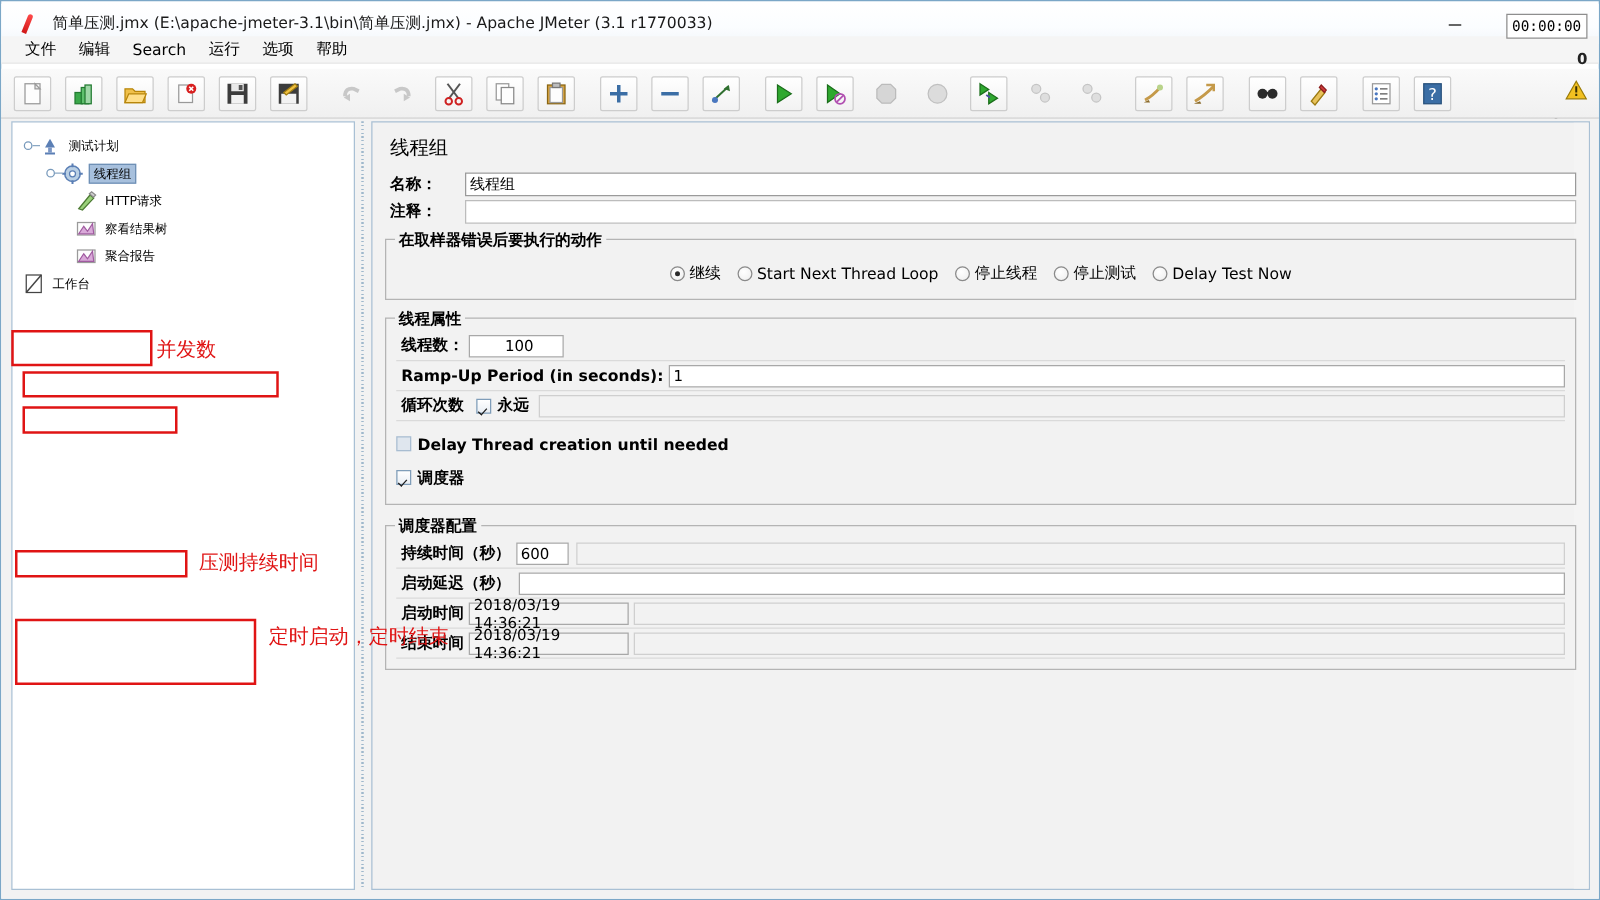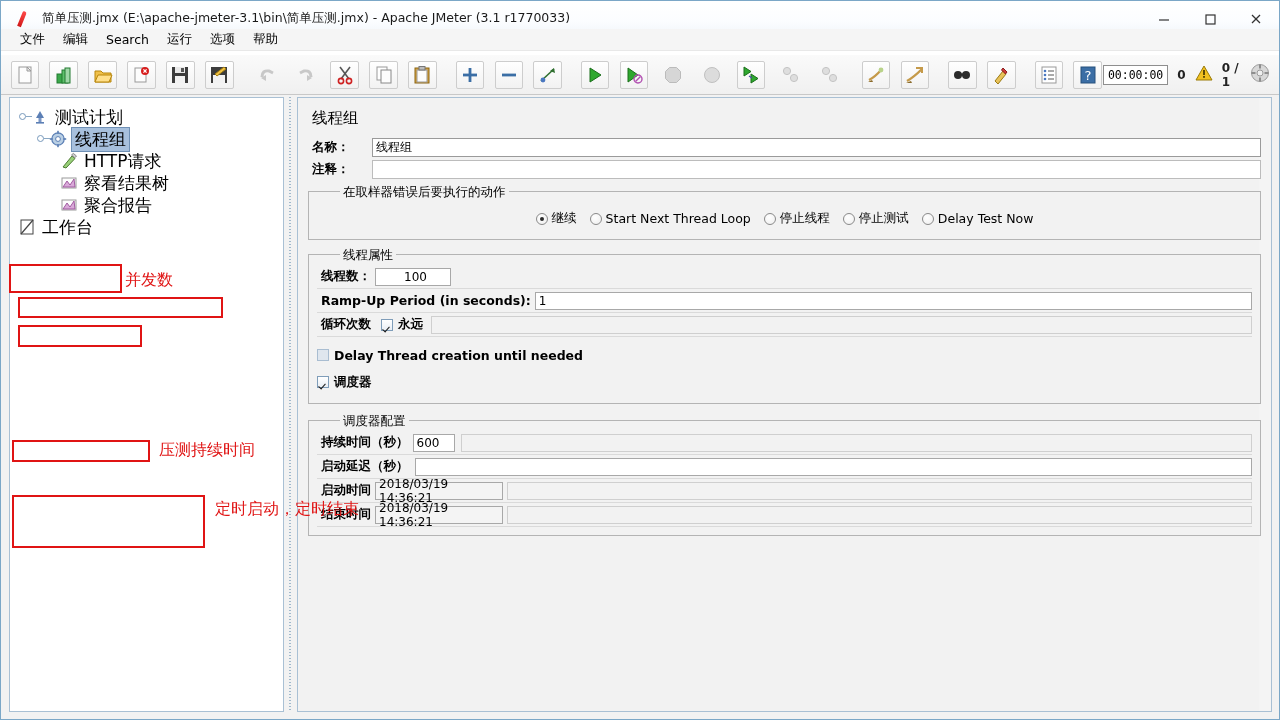--- a/index.html
+++ b/index.html
@@ -81,22 +81,23 @@
     display: flex; align-items: center; justify-content: center;
     position: relative;
   }
   .tb-btn.flat { border-color: transparent; background: transparent; }
   .tb-sep { width: 9px; }
   .tb-spacer { flex: 1; }
   .tb-icon { width: 20px; height: 20px; display: block; }
 
   
   .status-cluster {
-    display: flex; align-items: center; gap: 9px;
+    display: flex; align-items: flex-end; gap: 9px;
     margin-right: 9px;
+    flex-direction: column;
   }
   .timer-box {
     border: 1px solid #8e8e8e;
     background: #ffffff;
     font-family: "DejaVu Sans Mono", "Liberation Mono", monospace;
     font-size: 11.5px;
     padding: 2px 4px;
     color: #000;
   }
   .warn-count { font-size: 12px; color: #222; font-weight: bold; }
@@ -132,21 +133,21 @@
     position: absolute; left: 1px; top: 1px;
     width: 7px; height: 7px; border-radius: 50%;
     border: 1.4px solid #7799bb;
     background: #ffffff;
   }
   .tnode .handle .stem {
     position: absolute; left: 8px; top: 4.5px; width: 6px; height: 1px;
     background: #8aa8c4;
   }
   .tnode .tico { width: 18px; height: 18px; flex: none; margin-right: 4px; }
-  .tnode .tlabel { font-size: 17px; color: #000; padding: 0 2px; }
+  .tnode .tlabel { font-size: 10px; color: #000; padding: 0 2px; }
   .tnode .tlabel.sel {
     background: #a7c0dd; border: 1px solid #6f90b5; padding: 0 3px;
   }
   .ind1 { padding-left: 0px; }
   .ind2 { padding-left: 18px; }
   .ind3 { padding-left: 42px; }
 
   .splitter {
     position: absolute; left: 284px; top: 2px;
     width: 10px; height: 615px;
@@ -190,21 +191,21 @@
   .fs {
     border: 1px solid #b4b4b4;
     margin: 8px 0 0 0;
     padding: 8px 8px 8px 8px;
     position: relative;
     background: #f2f2f2;
   }
   .fs > .legend {
     position: absolute; left: 7px; top: -8px;
     background: #f2f2f2; padding: 0 3px;
-    font-size: 12.5px; font-weight: normal; color: #000; margin-left: 24px;
+    font-size: 12.5px; font-weight: bold; color: #000;
   }
 
   .radio-row {
     display: flex; align-items: center; justify-content: center;
     gap: 13px; padding: 10px 0 4px 0;
   }
   .radio {
     display: flex; align-items: center; gap: 4px;
     font-size: 12.5px; color: #000; font-weight: normal;
   }

